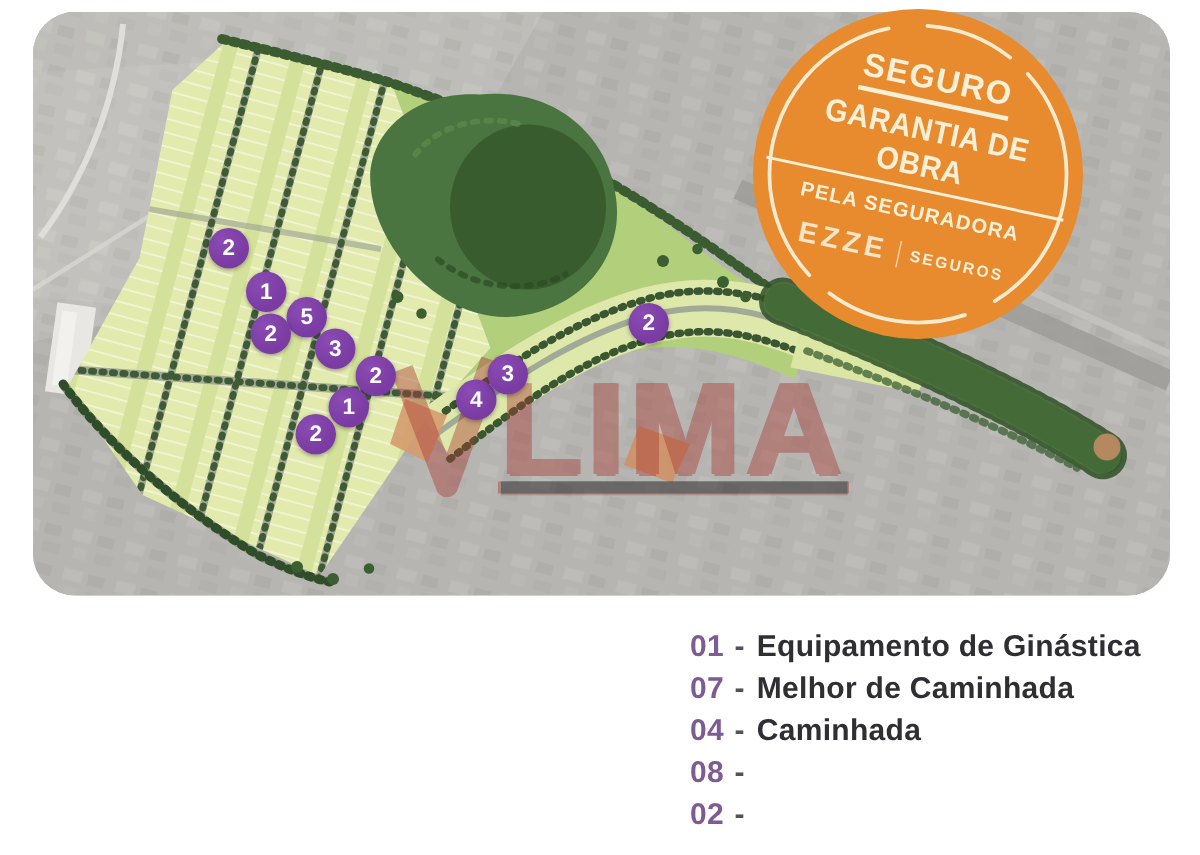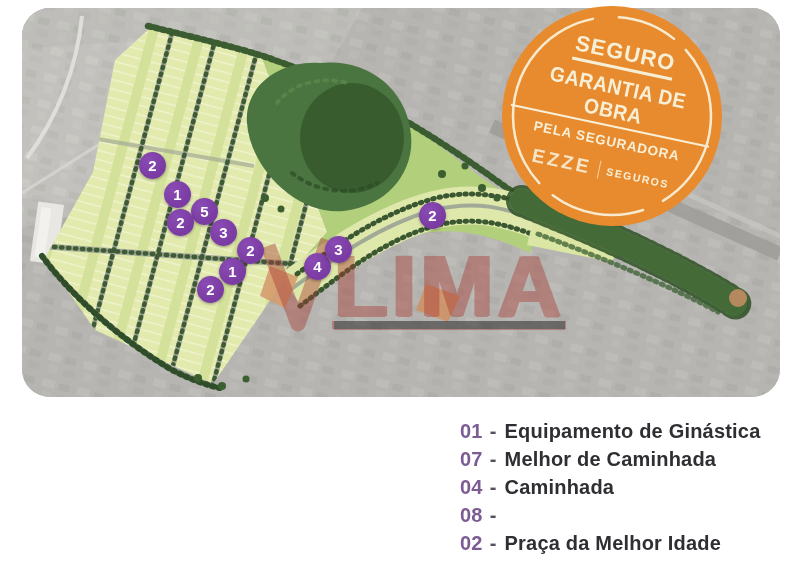--- a/index.html
+++ b/index.html
@@ -205,17 +205,16 @@
       <span class="ldash">-</span>
       <span class="llab">Caminhada</span>
     </div>
     <div class="row">
       <span class="lnum">08</span>
       <span class="ldash">-</span>
     </div>
     <div class="row">
       <span class="lnum">02</span>
       <span class="ldash">-</span>
-      <span class="llab">Praça da Melhor Idade</span>
     </div>
   </div>
 
 </div>
 
 </body></html>

